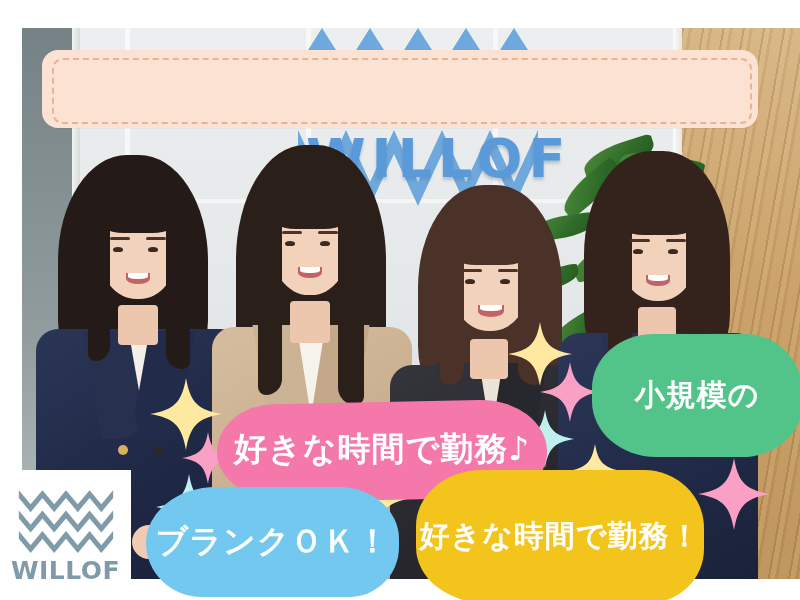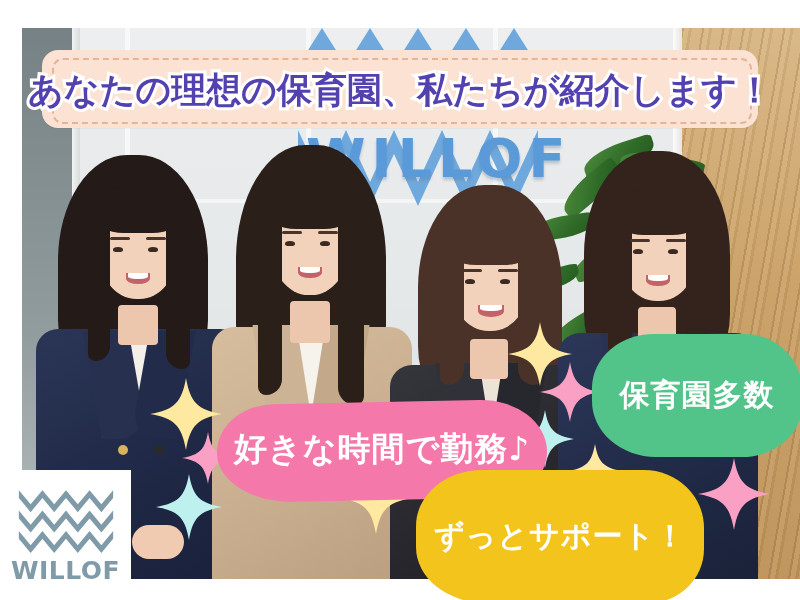--- a/index.html
+++ b/index.html
@@ -331,36 +331,38 @@
     </svg>
   <svg class="sparkle" style="left:568px;top:444px;" width="54" height="54" viewBox="0 0 100 100">
       <path d="M50,0 C56,34 66,44 100,50 C66,56 56,66 50,100 C44,66 34,56 0,50 C34,44 44,34 50,0 Z" fill="#ffe9a0"></path>
     </svg>
   <svg class="sparkle" style="left:698px;top:458px;" width="72" height="72" viewBox="0 0 100 100">
       <path d="M50,0 C56,34 66,44 100,50 C66,56 56,66 50,100 C44,66 34,56 0,50 C34,44 44,34 50,0 Z" fill="#f9a0c4"></path>
     </svg>
 
   <div id="header-band"></div>
   <div id="header-dash"></div>
-  <div id="header-text">あなたの理想の保育園、私たちが紹介します！</div>
 
   <div class="bubble" id="bubble-pink">
     <span class="txt">好きな時間で勤務♪</span>
   </div>
 
+  <div class="bubble" id="bubble-blue">
+    <span>ブランクＯＫ！</span>
+  </div>
 
   <div class="bubble" id="bubble-yellow">
     <span style="display:block;">
-      <span style="display:block;">ずっとサポート！</span>
+      <span style="display:block;">好きな時間で勤務！</span>
     </span>
   </div>
 
   <div class="bubble" id="bubble-green">
     <span style="display:block;">
-      <span style="display:block;">保育園多数</span>
+      <span style="display:block;">小規模の</span>
     </span>
   </div>
 
   <div id="willof-badge">
     <svg class="logomark" viewBox="0 0 120 84" xmlns="http://www.w3.org/2000/svg">
       <g fill="#7f9aa8">
         <path d="M0,4 L15,22 L30,4 L45,22 L60,4 L75,22 L90,4 L105,22 L120,4 L120,14 L105,32 L90,14 L75,32 L60,14 L45,32 L30,14 L15,32 L0,14 Z"></path>
         <path d="M0,30 L15,48 L30,30 L45,48 L60,30 L75,48 L90,30 L105,48 L120,30 L120,40 L105,58 L90,40 L75,58 L60,40 L45,58 L30,40 L15,58 L0,40 Z"></path>
         <path d="M0,56 L15,74 L30,56 L45,74 L60,56 L75,74 L90,56 L105,74 L120,56 L120,66 L105,84 L90,66 L75,84 L60,66 L45,84 L30,66 L15,84 L0,66 Z"></path>
       </g>

